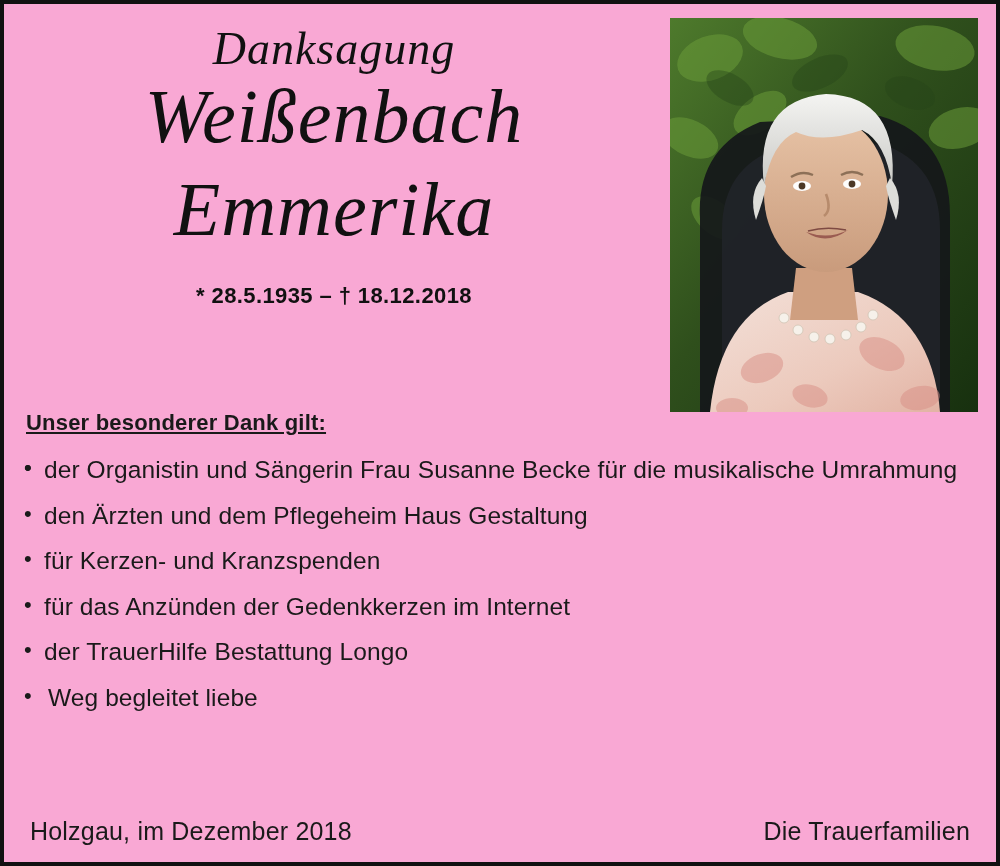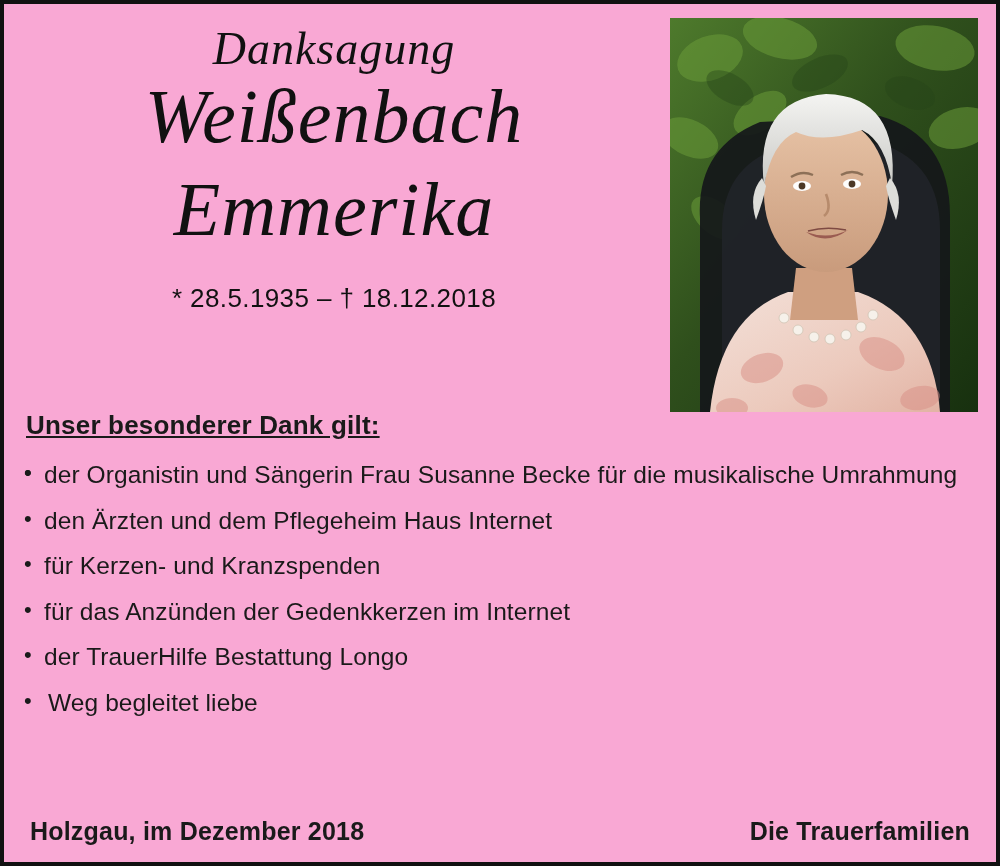--- a/index.html
+++ b/index.html
@@ -51,22 +51,22 @@
     line-height: 1.04;
     color: #111;
     margin-top: 14px;
     letter-spacing: 1px;
   }
   .name-line.second {
     margin-top: 2px;
   }
   .dates {
     font-family: "Liberation Sans", sans-serif;
-    font-size: 26px;
-    font-weight: 400;
+    font-size: 22px;
+    font-weight: 700;
     letter-spacing: 0.4px;
     margin-top: 34px;
     color: #111;
   }
 
   
   .photo {
     position: absolute;
     right: 18px;
     top: 14px;
@@ -76,21 +76,21 @@
     background: #3f5a28;
   }
   .photo svg {
     display: block;
     width: 100%;
     height: 100%;
   }
 
   
   .thanks-title {
-    font-size: 26px;
+    font-size: 22px;
     font-weight: bold;
     text-decoration: underline;
     margin: 6px 0 0 22px;
     letter-spacing: 0.2px;
   }
   .list {
     margin: 22px 0 0 18px;
     padding: 0;
     list-style: none;
   }
@@ -121,21 +121,21 @@
     left: 0;
     right: 0;
     bottom: 16px;
     display: flex;
     justify-content: space-between;
     align-items: baseline;
     padding: 0 26px 0 26px;
   }
   .footer div {
     font-size: 25px;
-    font-weight: bold;
+    font-weight: normal;
     letter-spacing: 0.2px;
   }
 </style>
 </head>
 <body>
 
 <div class="notice">
 
   <div class="header">
 
@@ -234,21 +234,21 @@
   <ul class="list">
     <li>
       <span class="bullet">•</span>
     </li>
     <li>
       <span class="bullet">•</span>
       <span>der Organistin und Sängerin Frau Susanne Becke für die musikalische Umrahmung</span>
     </li>
     <li>
       <span class="bullet">•</span>
-      <span>den Ärzten und dem Pflegeheim Haus Internet</span>
+      <span>den Ärzten und dem Pflegeheim Haus Gestaltung</span>
     </li>
     <li>
       <span class="bullet">•</span>
       <span>für Kerzen- und Kranzspenden</span>
     </li>
     <li>
       <span class="bullet">•</span>
       <span>für das Anzünden der Gedenkkerzen im Internet</span>
     </li>
     <li>

